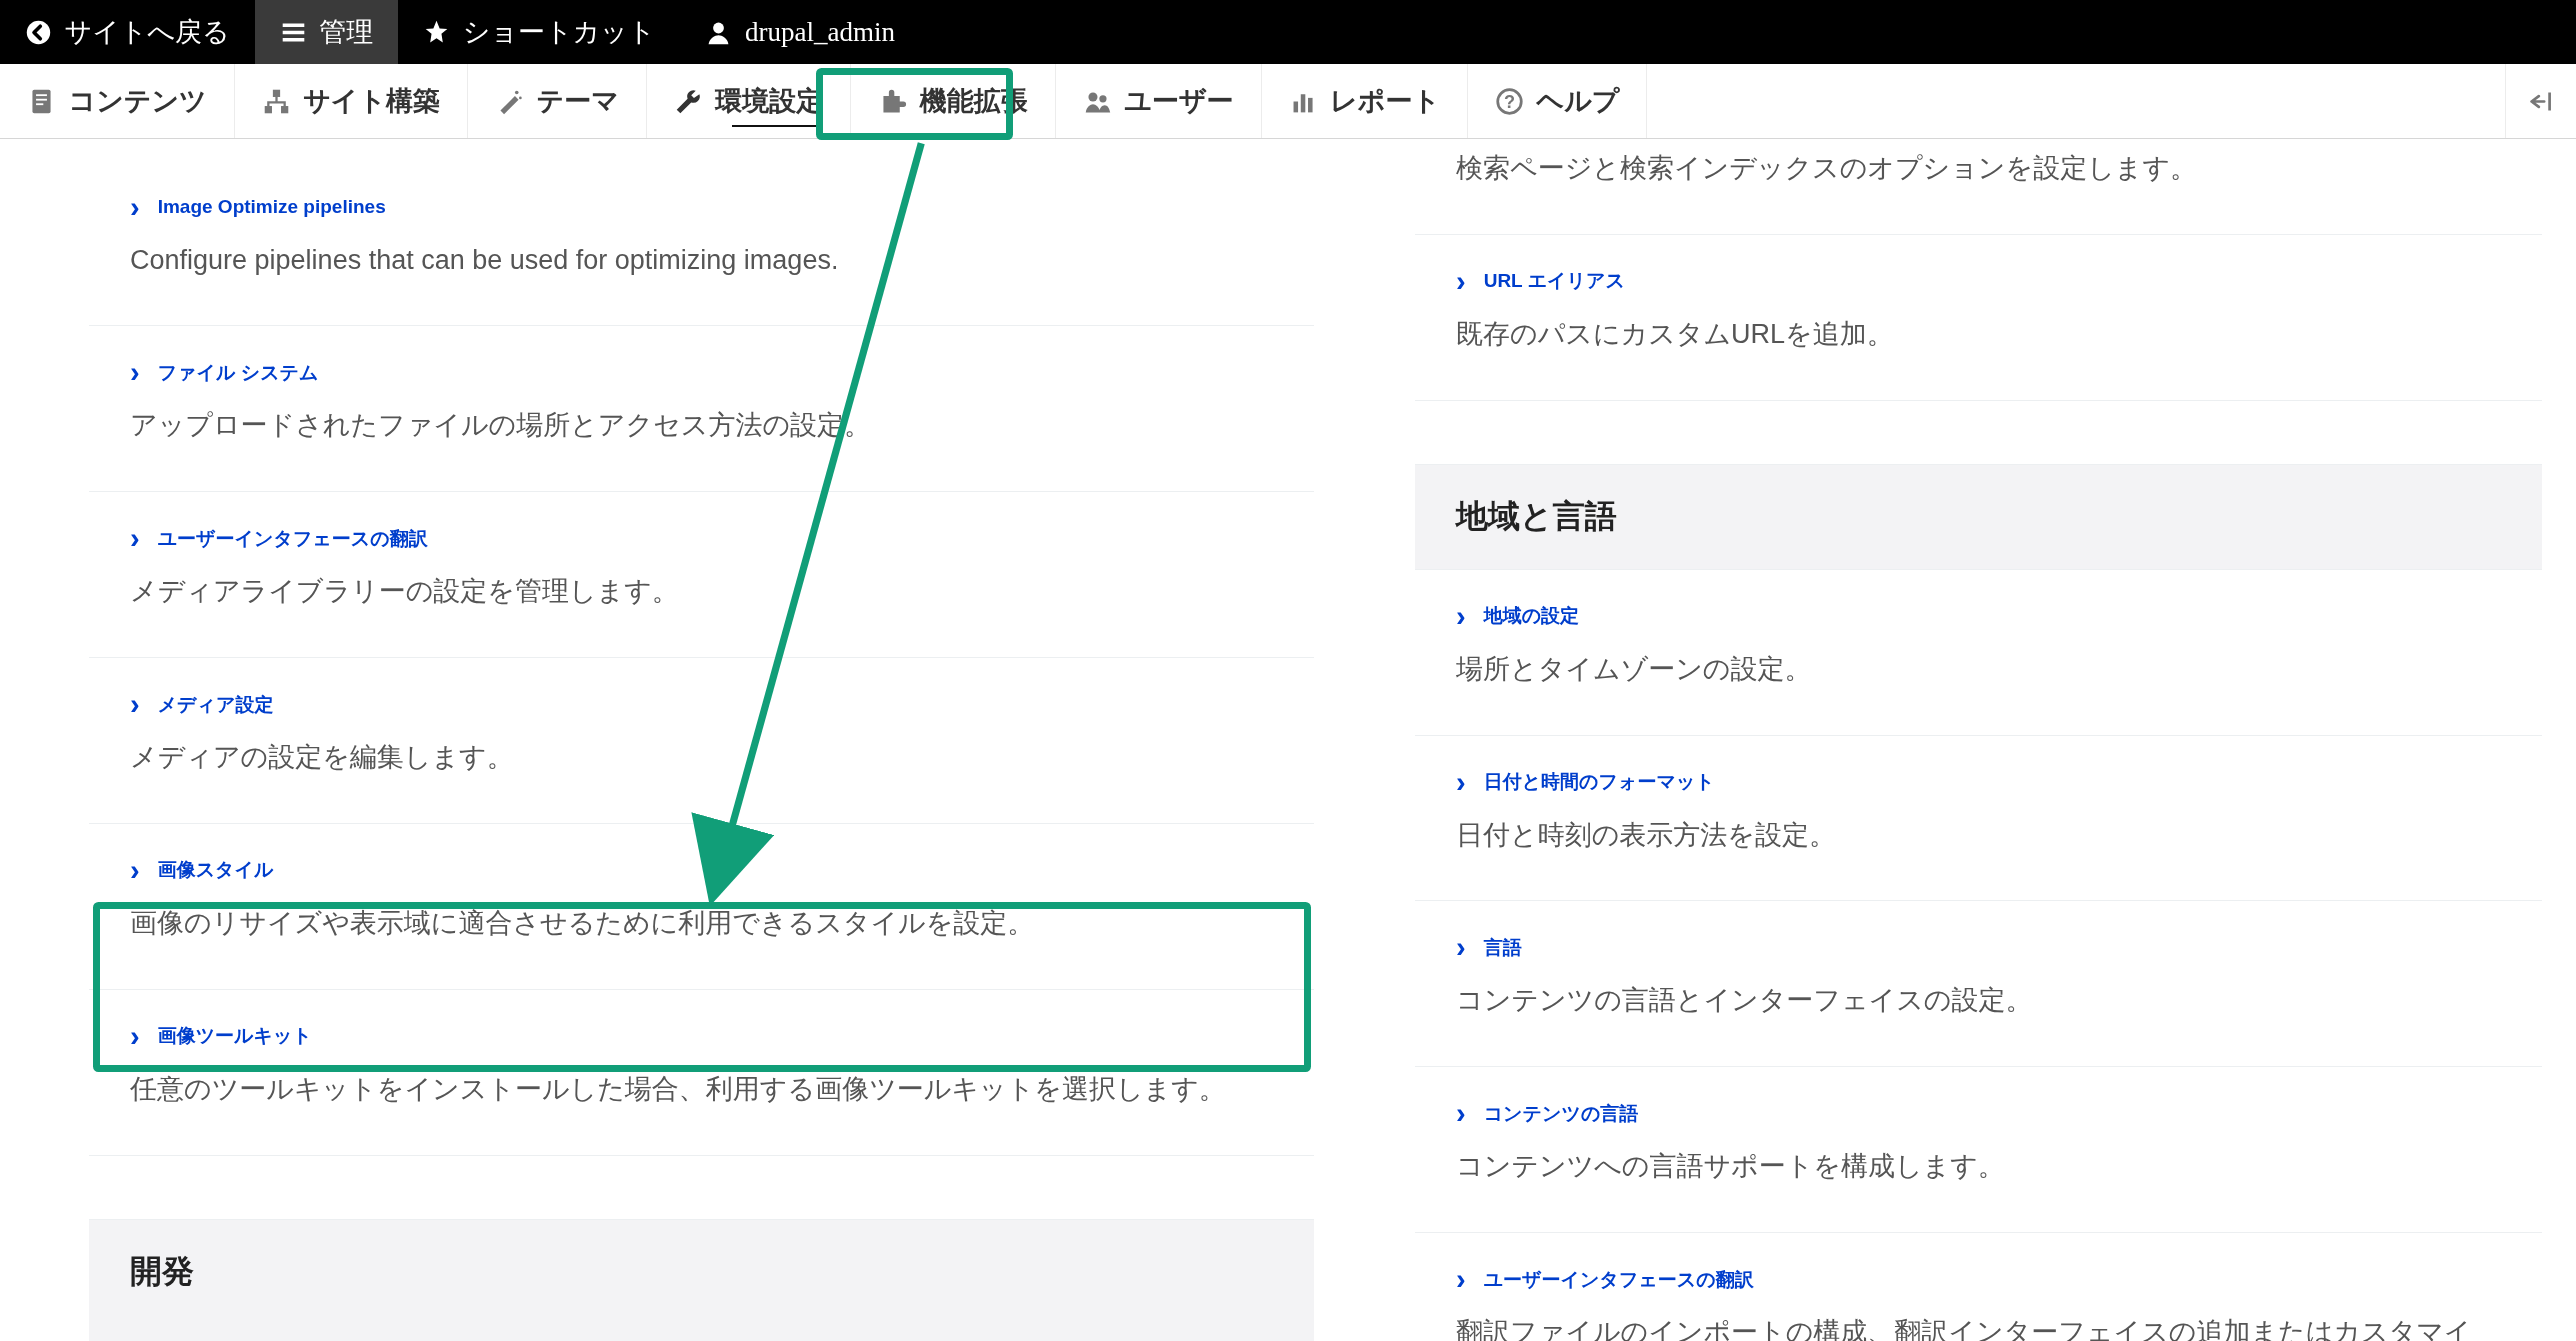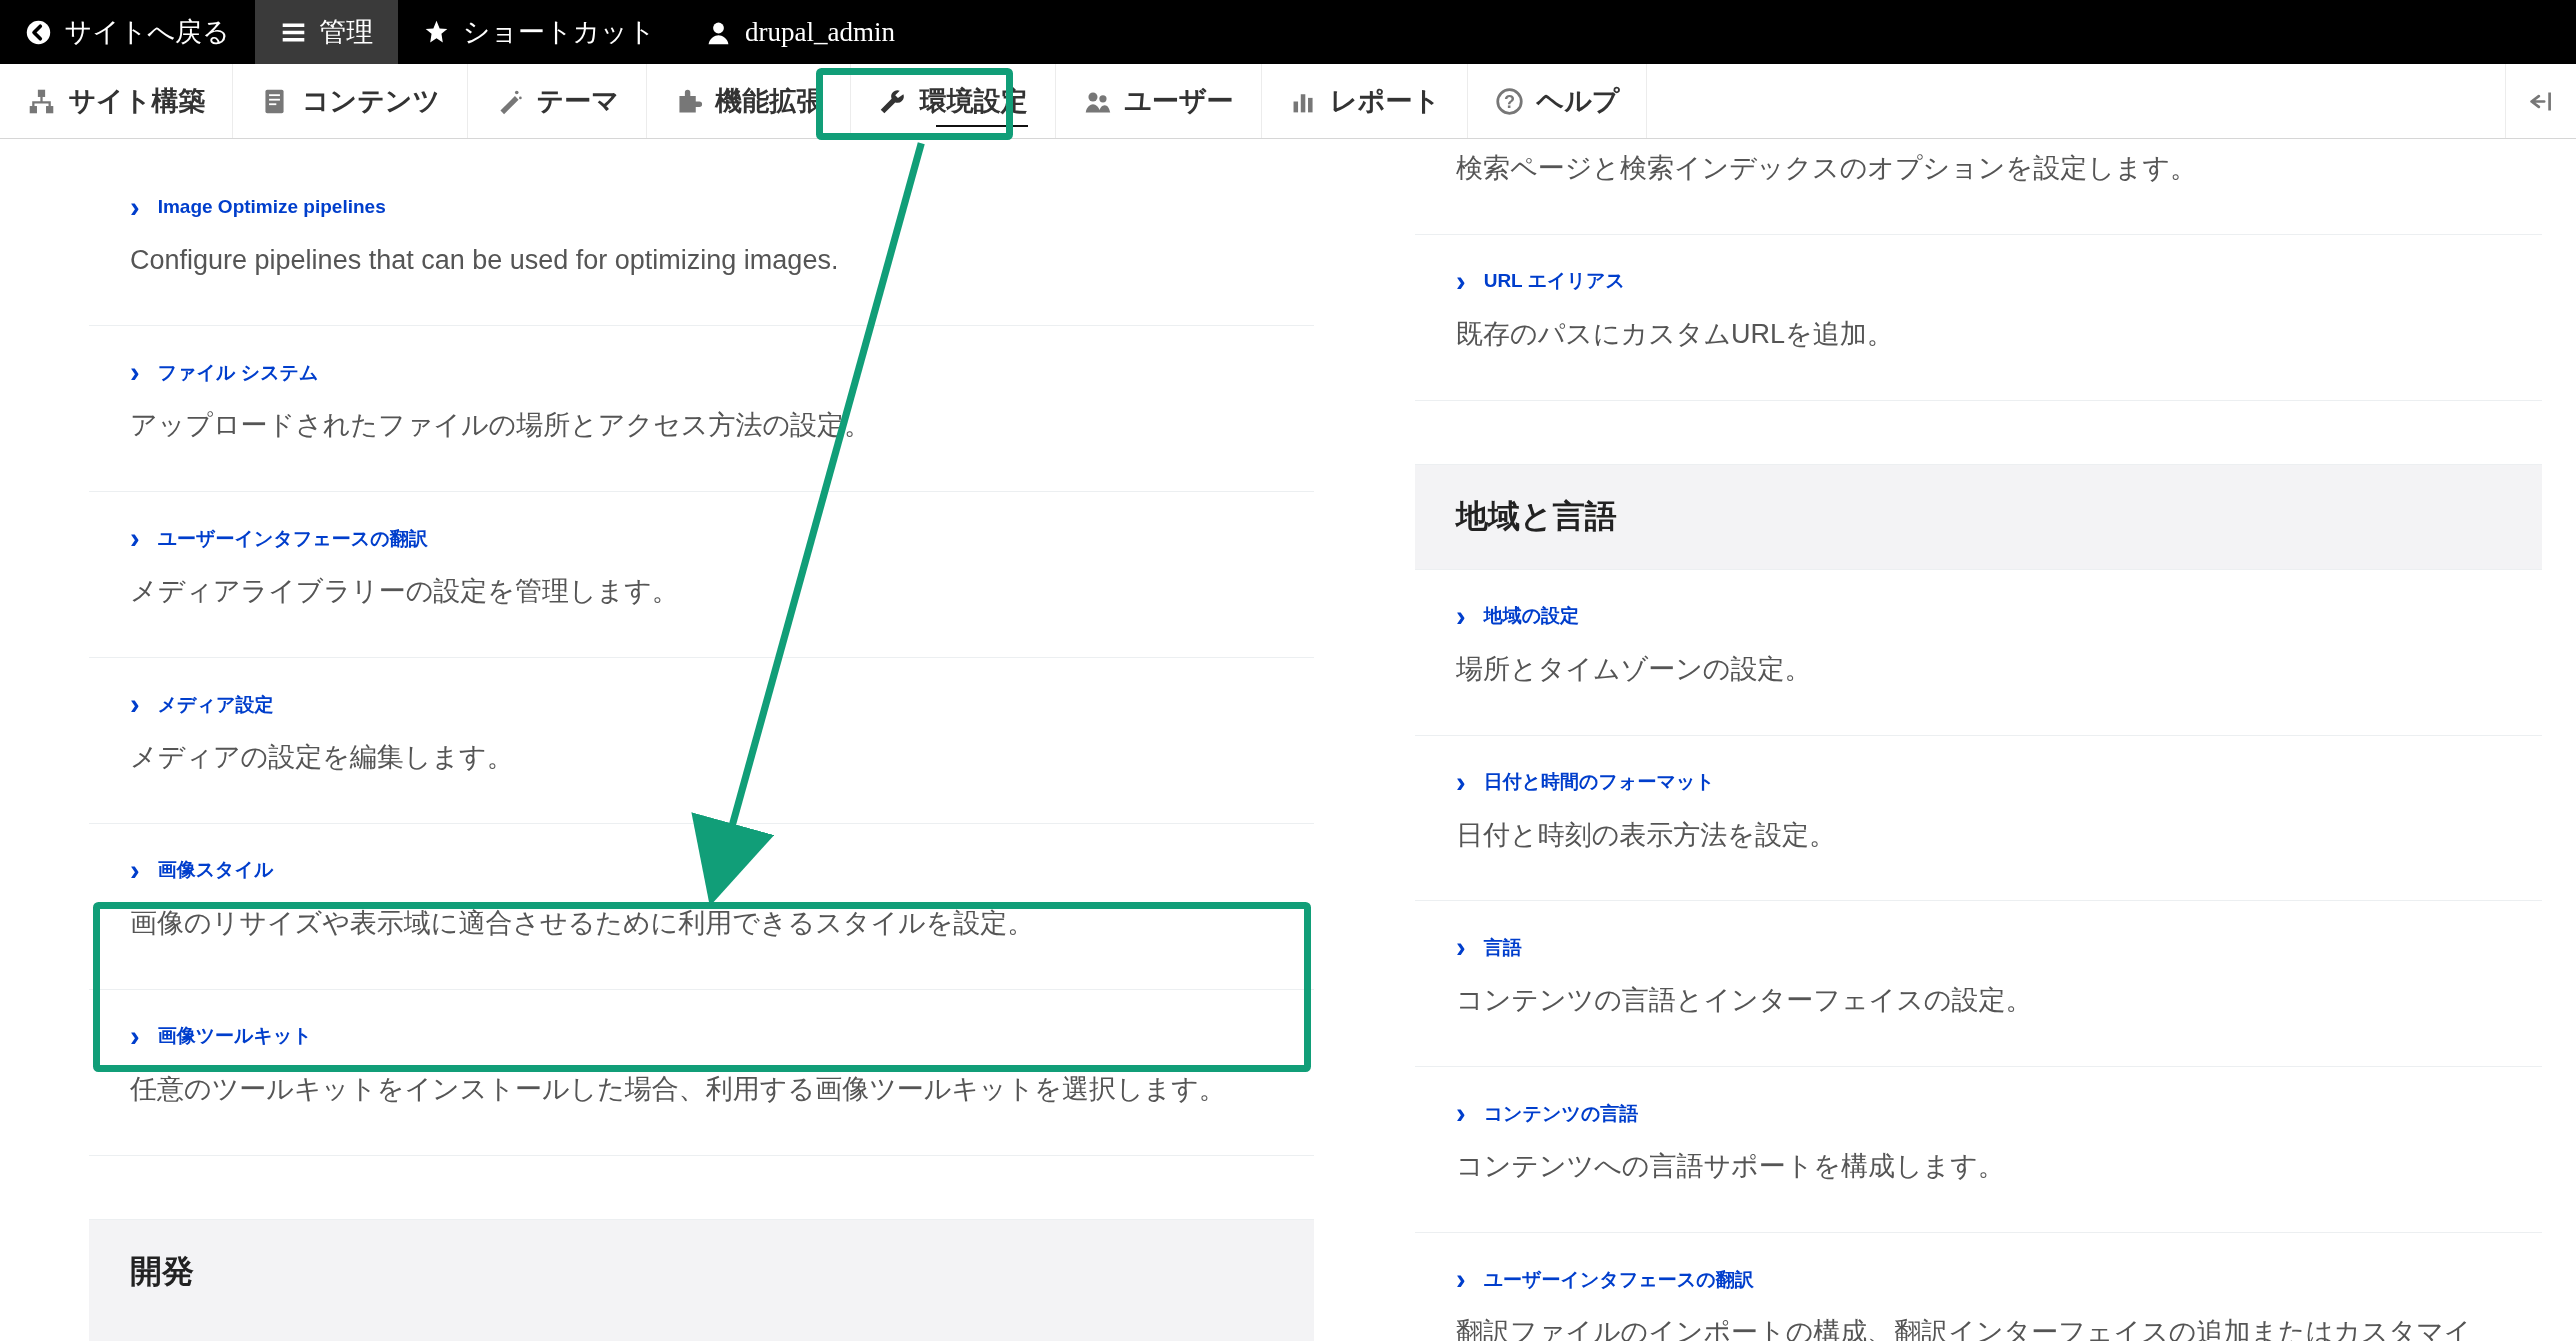--- a/index.html
+++ b/index.html
@@ -77,65 +77,65 @@
         </svg>
     </span>
     <span>drupal_admin</span>
   </div>
 </div>
 
 <div class="adminbar">
   <div class="tab">
     <span class="icon">
       <svg width="29" height="29" viewBox="0 0 32 32">
+          <rect x="6" y="3" width="20" height="26" rx="2" fill="#777"></rect>
+          <rect x="10" y="8" width="12" height="2" fill="#fff"></rect>
+          <rect x="10" y="13" width="12" height="2" fill="#fff"></rect>
+          <rect x="10" y="18" width="8" height="2" fill="#fff"></rect>
+        </svg>
+    </span>
+    <span class="label">コンテンツ</span>
+  </div>
+  <div class="tab">
+    <span class="icon">
+      <svg width="29" height="29" viewBox="0 0 32 32">
           <rect x="12" y="3" width="8" height="8" fill="#777"></rect>
           <rect x="3" y="21" width="8" height="8" fill="#777"></rect>
           <rect x="21" y="21" width="8" height="8" fill="#777"></rect>
           <path d="M16 11v6M16 17H7v4M16 17h9v4" stroke="#777" stroke-width="2.5" fill="none"></path>
         </svg>
     </span>
     <span class="label">サイト構築</span>
   </div>
   <div class="tab">
     <span class="icon">
       <svg width="29" height="29" viewBox="0 0 32 32">
-          <rect x="6" y="3" width="20" height="26" rx="2" fill="#777"></rect>
-          <rect x="10" y="8" width="12" height="2" fill="#fff"></rect>
-          <rect x="10" y="13" width="12" height="2" fill="#fff"></rect>
-          <rect x="10" y="18" width="8" height="2" fill="#fff"></rect>
-        </svg>
-    </span>
-    <span class="label">コンテンツ</span>
-  </div>
-  <div class="tab">
-    <span class="icon">
-      <svg width="29" height="29" viewBox="0 0 32 32">
           <path d="M6 26 L22 10l4 4L10 30z" fill="#777"></path>
           <circle cx="24" cy="6" r="2" fill="#777"></circle>
           <circle cx="28" cy="12" r="1.5" fill="#777"></circle>
         </svg>
     </span>
     <span class="label">テーマ</span>
   </div>
-  <div class="tab">
-    <span class="icon">
-      <svg width="29" height="29" viewBox="0 0 32 32">
-          <path d="M6 10h6V6a3 3 0 016 0v4h6v6h4a3 3 0 010 6h-4v6H6z" fill="#777"></path>
-        </svg>
-    </span>
-    <span class="label">機能拡張</span>
-  </div>
   <div class="tab highlight">
     <span class="icon">
       <svg width="29" height="29" viewBox="0 0 32 32">
           <path d="M28 8a7 7 0 01-9 9L7 29l-4-4L15 13a7 7 0 019-9l-5 5 3 3z" fill="#333"></path>
         </svg>
     </span>
     <span class="label">環境設定</span>
     <span class="underline"></span>
+  </div>
+  <div class="tab">
+    <span class="icon">
+      <svg width="29" height="29" viewBox="0 0 32 32">
+          <path d="M6 10h6V6a3 3 0 016 0v4h6v6h4a3 3 0 010 6h-4v6H6z" fill="#777"></path>
+        </svg>
+    </span>
+    <span class="label">機能拡張</span>
   </div>
   <div class="tab">
     <span class="icon">
       <svg width="29" height="29" viewBox="0 0 32 32">
           <circle cx="11" cy="11" r="5" fill="#777"></circle>
           <circle cx="22" cy="13" r="4" fill="#777"></circle>
           <path d="M3 28c1-6 5-9 8-9s7 3 8 9M18 28c0-5 3-8 6-8s5 3 6 8" fill="#777"></path>
         </svg>
     </span>
     <span class="label">ユーザー</span>

